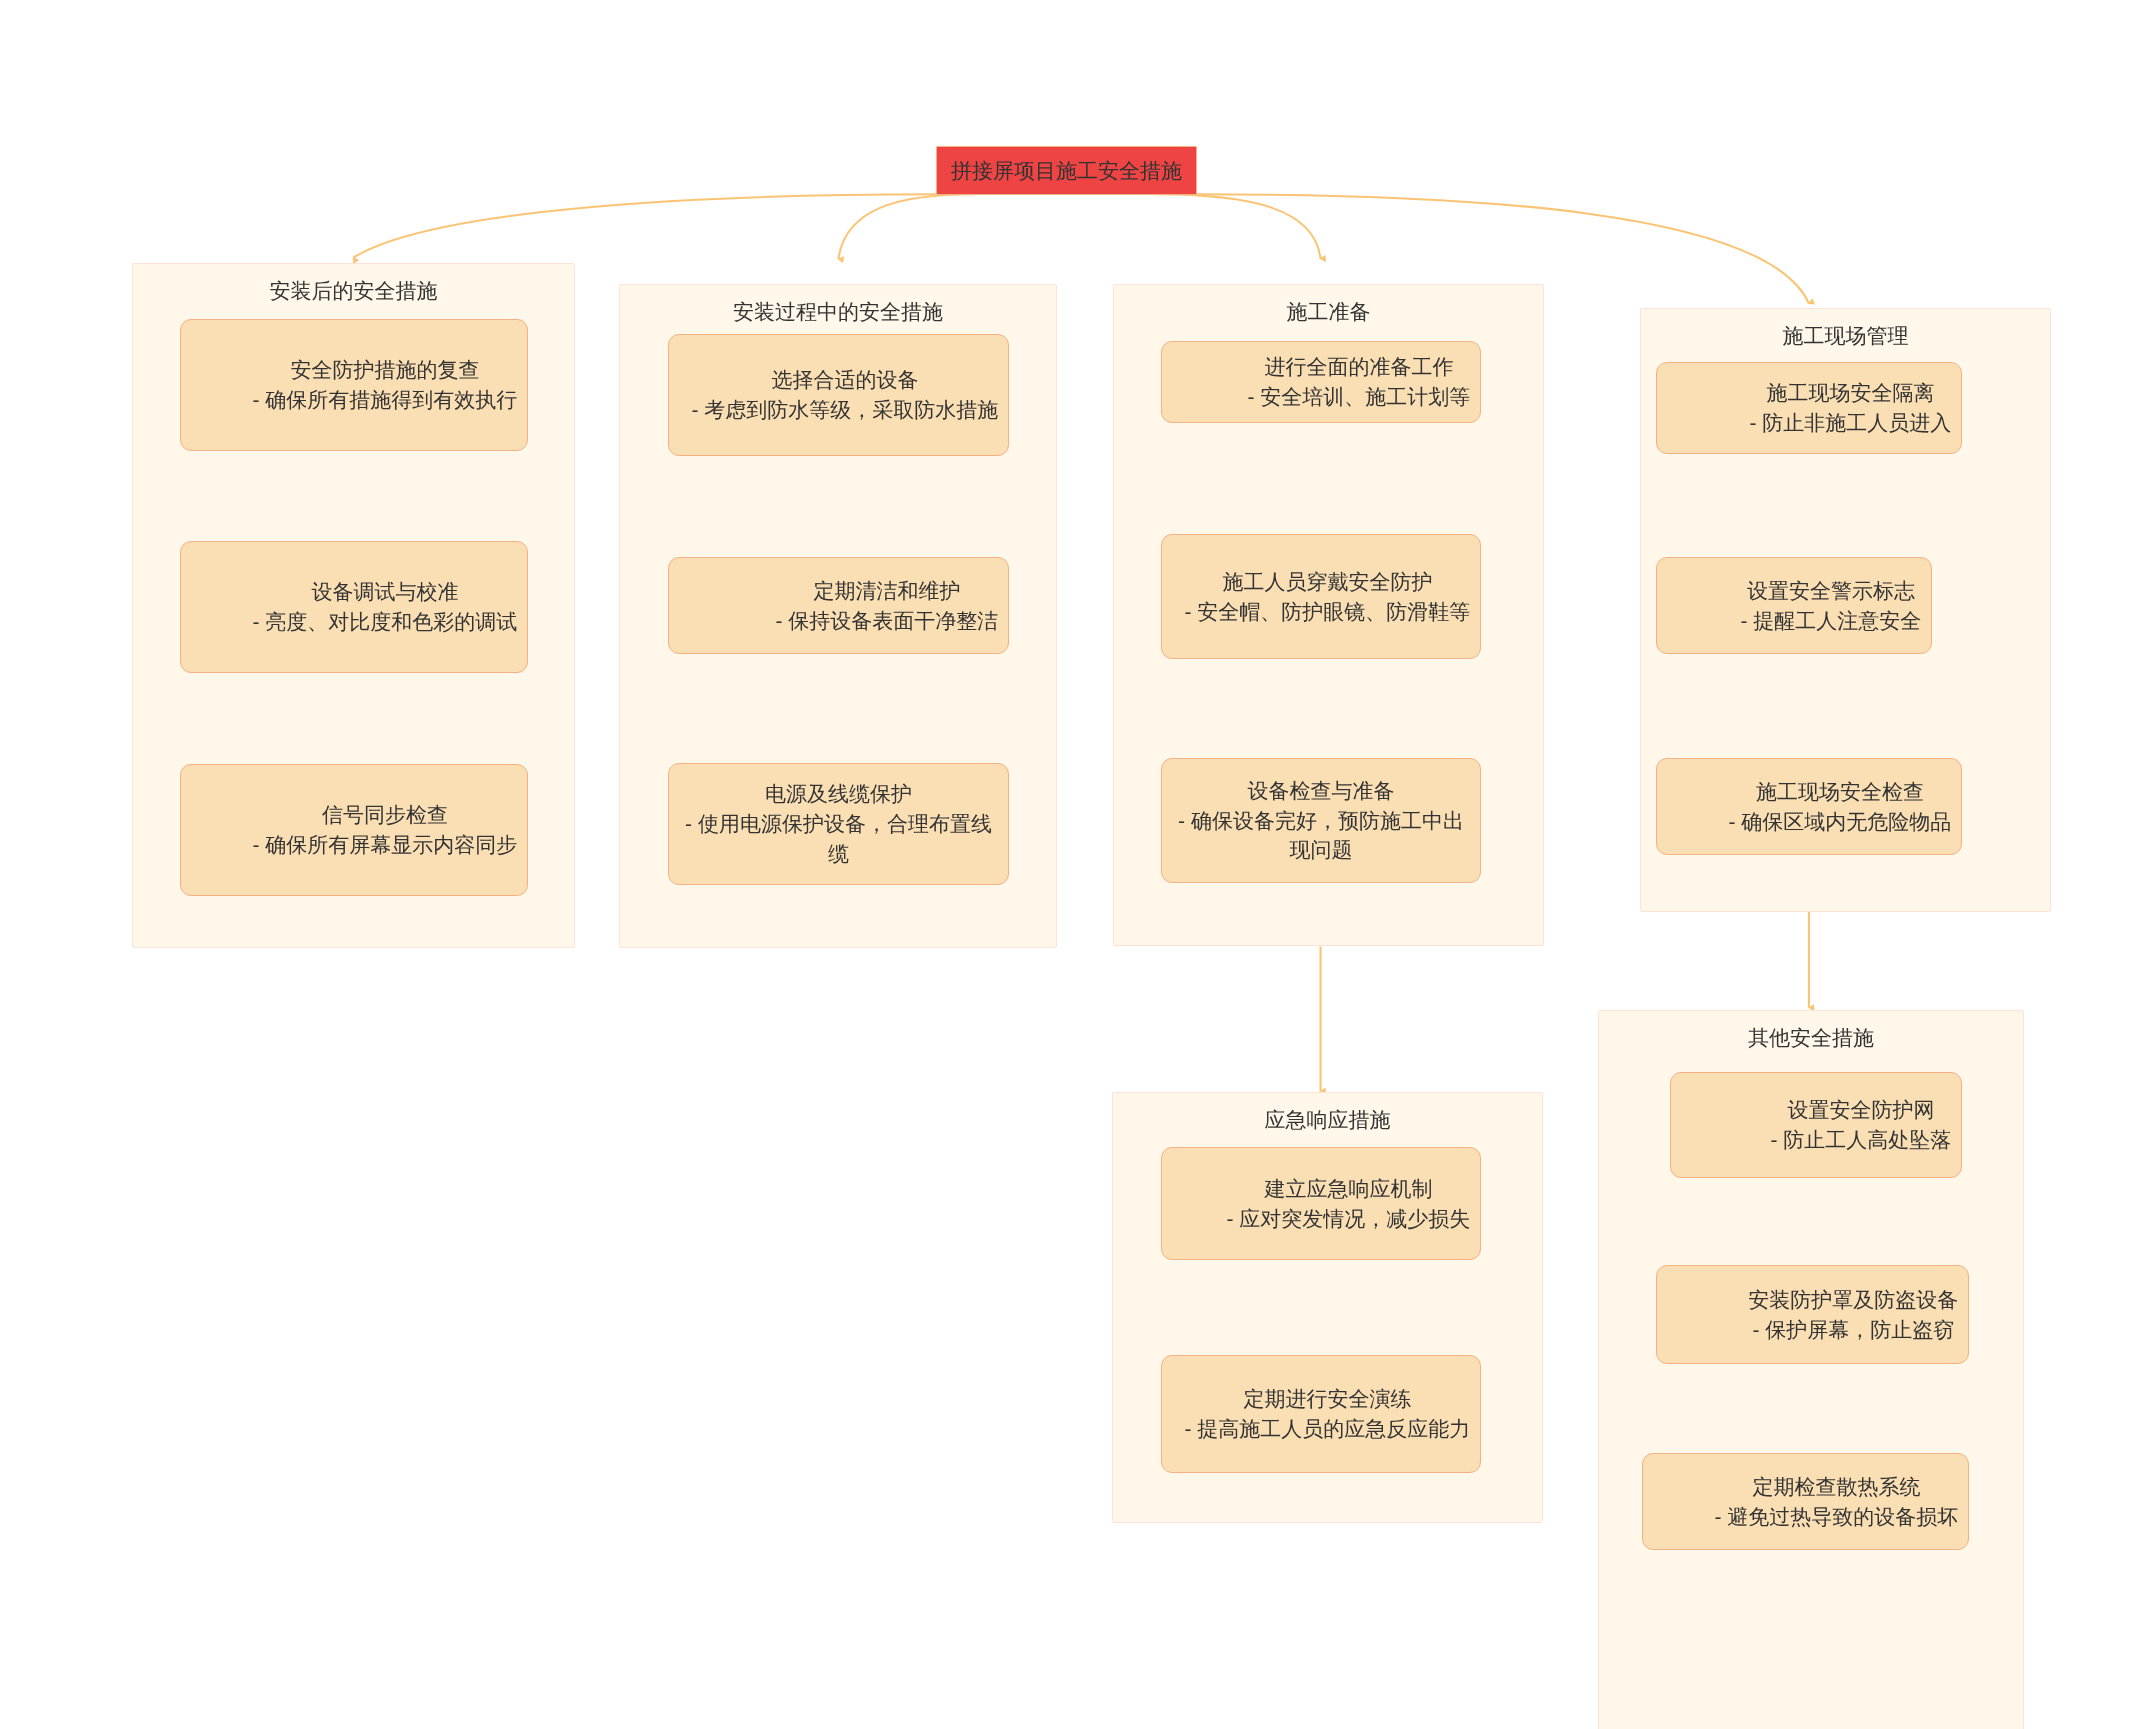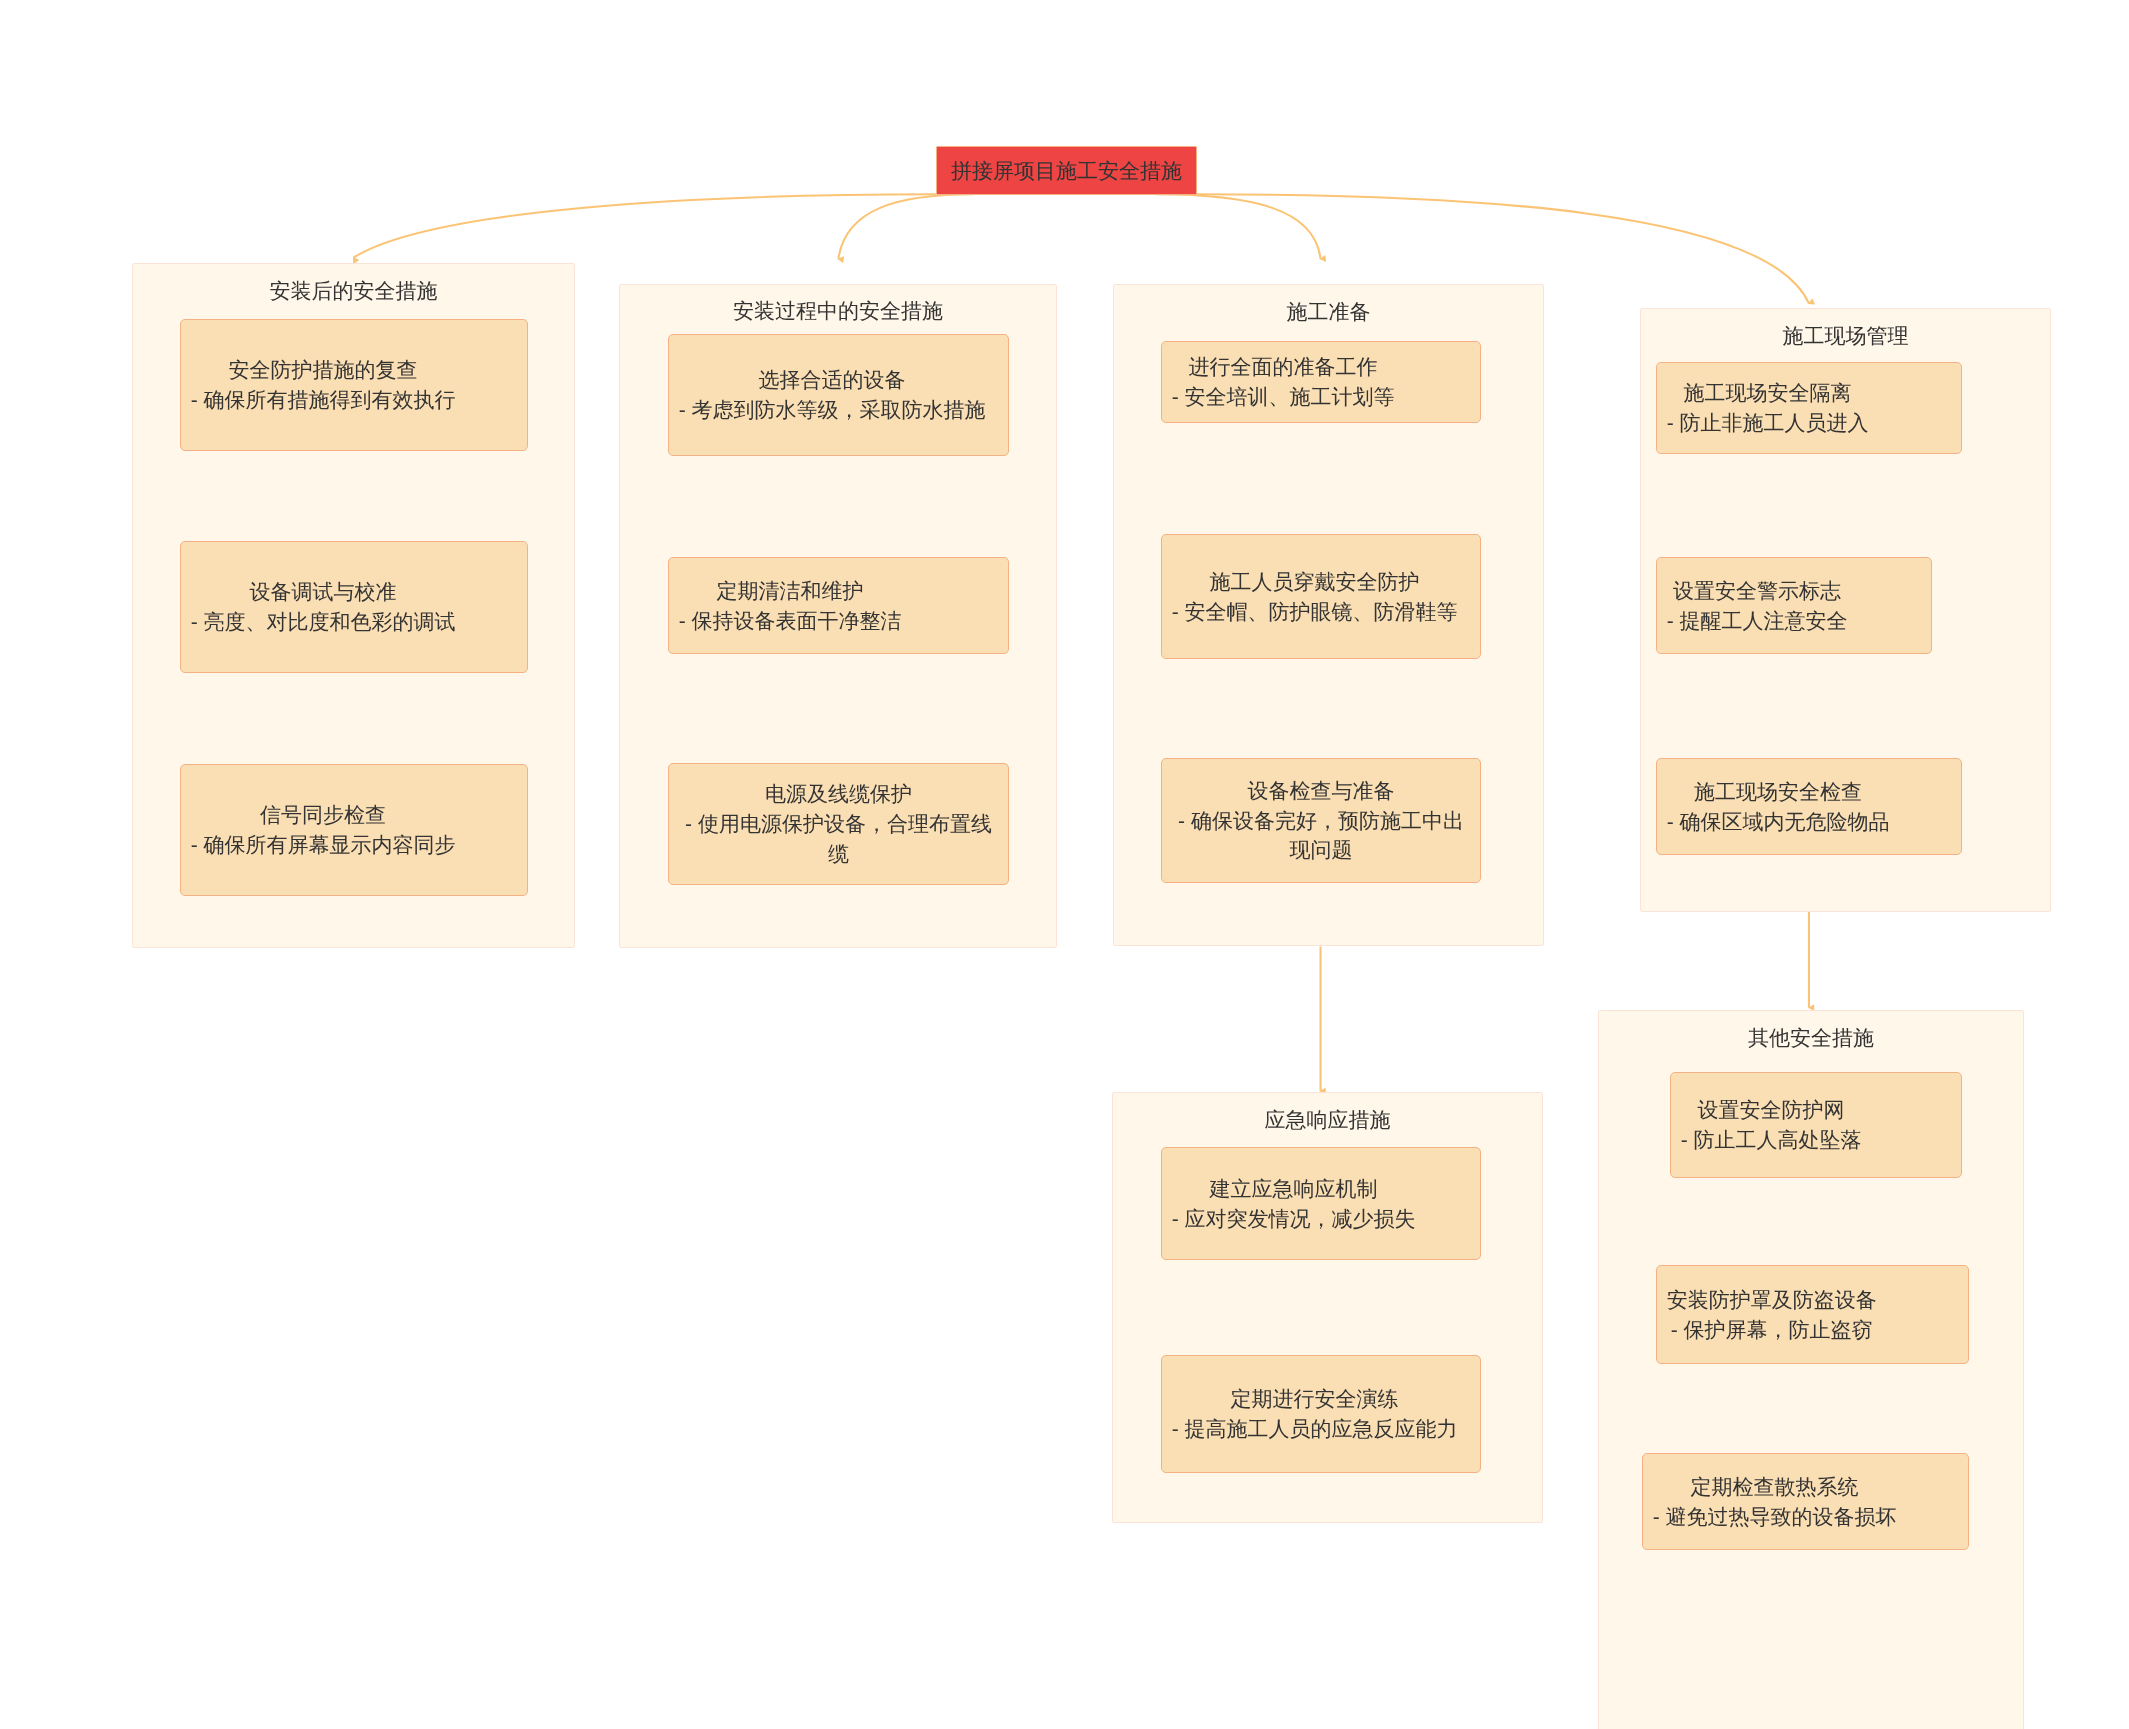--- a/index.html
+++ b/index.html
@@ -30,23 +30,23 @@
   }
 
   
   .node{
     position:absolute;
     background:#FBDFB4;
     border:1.4px solid #F4B183;
     box-sizing:border-box;
     display:flex;
     align-items:center;
-    justify-content:flex-start;
+    justify-content:flex-end;
     text-align:center;
-    border-radius:5px;
+    border-radius:11px;
   }
   .node .label{
     font-size:21px;
     line-height:1.42;
     color:#333333;
     padding:0 9.7px;
     white-space:pre-line;
   }
 
   
@@ -115,21 +115,21 @@
   <div class="node" style="left:180px;top:541px;width:348px;height:132px;">
     <span class="label">设备调试与校准
 - 亮度、对比度和色彩的调试</span>
   </div>
   <div class="node" style="left:180px;top:764px;width:348px;height:132px;">
     <span class="label">信号同步检查
 - 确保所有屏幕显示内容同步</span>
   </div>
 
   <div class="cluster" style="left:619px;top:284px;width:438px;height:664px;">
-    <div class="cluster-title" style="top:14px;font-family:Liberation Serif, serif;">安装过程中的安全措施</div>
+    <div class="cluster-title" style="top:14px;">安装过程中的安全措施</div>
   </div>
   <div class="node" style="left:668px;top:334px;width:341px;height:122px;">
     <span class="label">选择合适的设备
 - 考虑到防水等级，采取防水措施</span>
   </div>
   <div class="node" style="left:668px;top:557px;width:341px;height:97px;">
     <span class="label">定期清洁和维护
 - 保持设备表面干净整洁</span>
   </div>
   <div class="node" style="left:668px;top:763px;width:341px;height:122px;">

